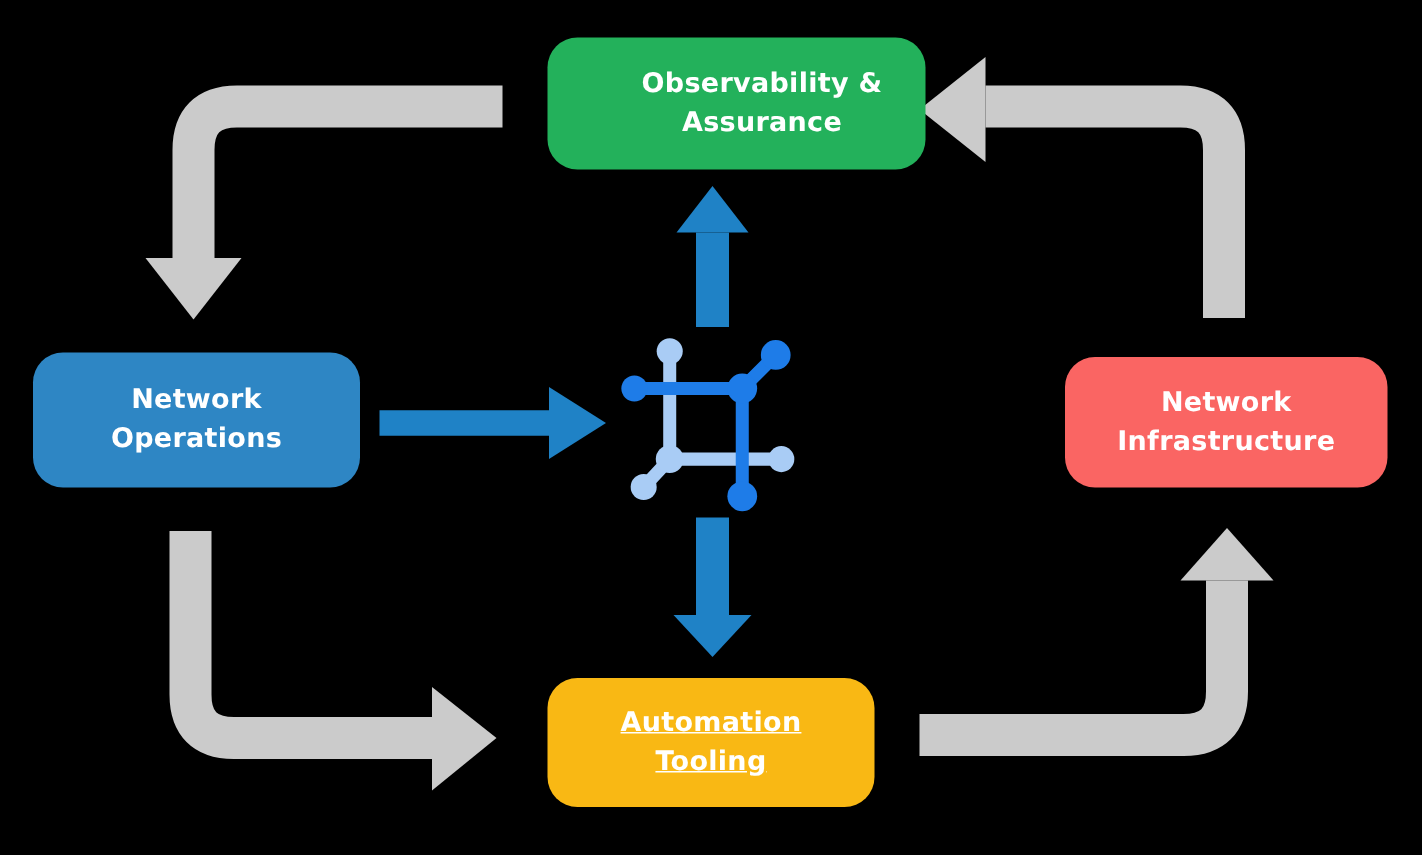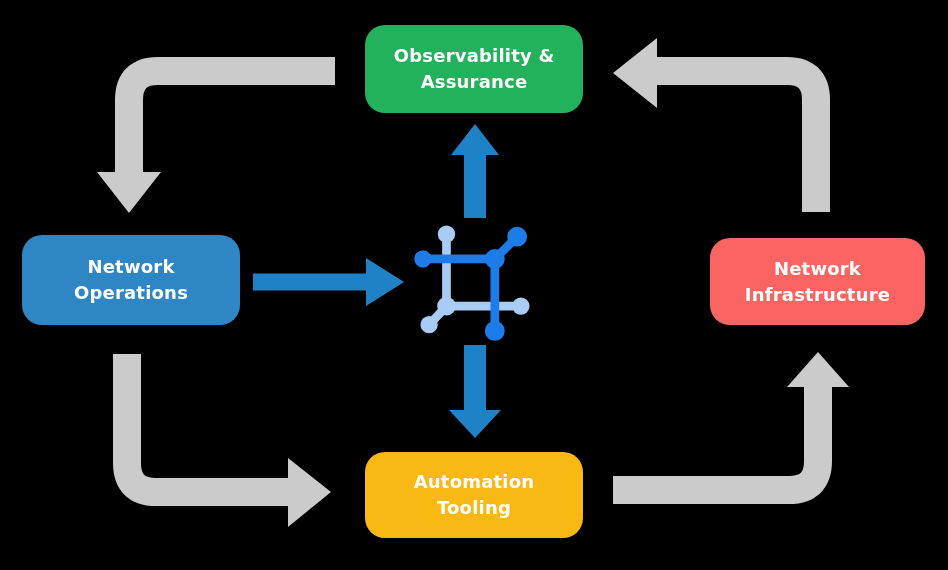--- a/index.html
+++ b/index.html
@@ -23,24 +23,24 @@
     justify-content: center;
     text-align: center;
     color: #ffffff;
     font-size: 18px;
     font-weight: 700;
     line-height: 26px;
     border-radius: 20px;
     letter-spacing: 0.2px;
   }
   .node span { white-space: pre-line; }
-  .node-observability  { left: 365px; top: 25px;  width: 218px; height: 88px; background: var(--observability-green, #23B15B); }
+  .node-observability  { left: 365px; top: 25px;  width: 218px; height: 88px; background: var(--observability-green, #23B15B); padding-left: 34px; }
   .node-operations     { left: 22px;  top: 235px; width: 218px; height: 90px; background: var(--operations-blue, #2E86C4); }
   .node-infrastructure { left: 710px; top: 238px; width: 215px; height: 87px; background: var(--infrastructure-red, #FA6563); }
-  .node-automation     { left: 365px; top: 452px; width: 218px; height: 86px; background: var(--automation-yellow, #F9B814); }
+  .node-automation     { left: 365px; top: 452px; width: 218px; height: 86px; background: var(--automation-yellow, #F9B814); text-decoration: underline; }
 
   .gray-arrow   { stroke: var(--arrow-gray, #CBCBCB); stroke-width: 28; fill: none; }
   .gray-head    { fill: var(--arrow-gray, #CBCBCB); }
   .blue-shaft   { stroke: var(--arrow-blue, #1F82C6); fill: none; }
   .blue-head    { fill: var(--arrow-blue, #1F82C6); }
   .icon-light   { stroke: var(--icon-light-blue, #A9CCF5); stroke-width: 7; stroke-linecap: round; }
   .icon-light-f { fill: var(--icon-light-blue, #A9CCF5); }
   .icon-dark    { stroke: var(--icon-dark-blue, #1E7CE8); stroke-width: 7; stroke-linecap: round; }
   .icon-dark-f  { fill: var(--icon-dark-blue, #1E7CE8); }
 </style>

